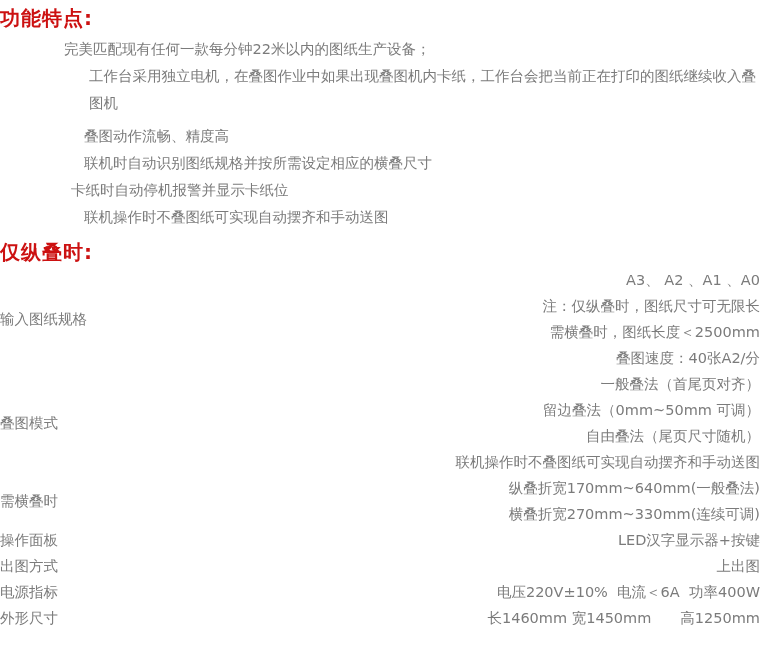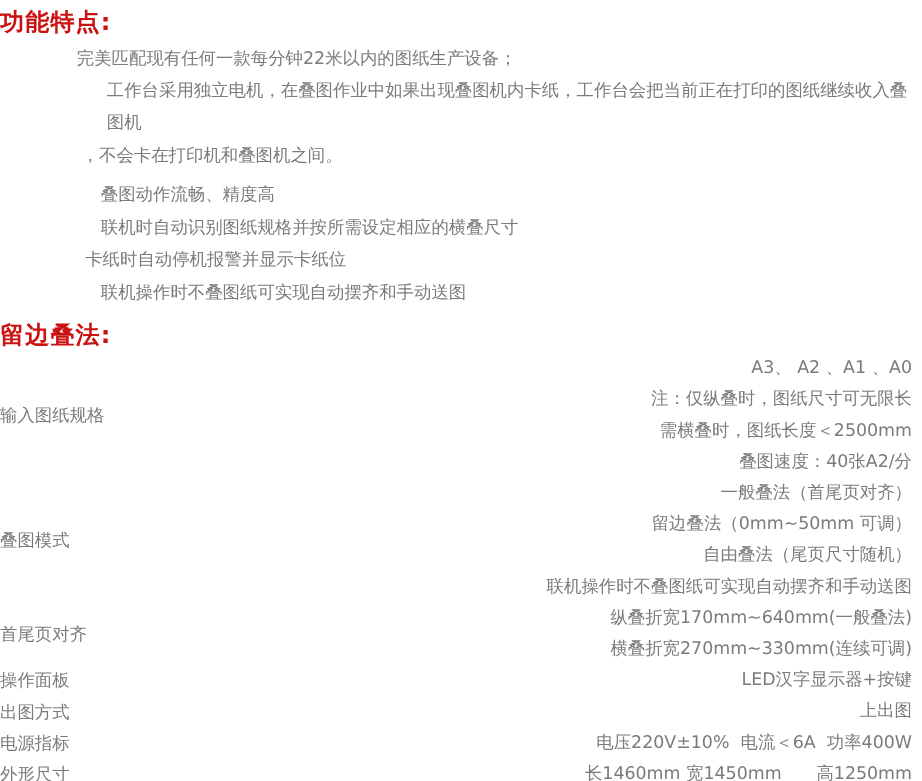--- a/index.html
+++ b/index.html
@@ -62,28 +62,27 @@
 </head>
 <body>
 
 <div class="page">
 
   <div class="sec-title">功能特点:</div>
 
   <div class="features">
     <div class="f-line i1">完美匹配现有任何一款每分钟22米以内的图纸生产设备；</div>
     <div class="f-line i2">工作台采用独立电机，在叠图作业中如果出现叠图机内卡纸，工作台会把当前正在打印的图纸继续收入叠图机</div>
-    <div class="f-line i3">，不会卡在打印机和叠图机之间。</div>
     <div class="f-line i4 gap">叠图动作流畅、精度高</div>
     <div class="f-line i4">联机时自动识别图纸规格并按所需设定相应的横叠尺寸</div>
     <div class="f-line i5">卡纸时自动停机报警并显示卡纸位</div>
     <div class="f-line i4">联机操作时不叠图纸可实现自动摆齐和手动送图</div>
   </div>
 
-  <div class="sec-title specs-title">留边叠法:</div>
+  <div class="sec-title specs-title">仅纵叠时:</div>
 
   <table class="specs">
     <tbody>
       <tr>
         <td class="lbl">输入图纸规格</td>
         <td class="val">
           <div class="vline">A3、 A2 、A1 、A0</div>
           <div class="vline">注：仅纵叠时，图纸尺寸可无限长</div>
           <div class="vline">需横叠时，图纸长度＜2500mm</div>
           <div class="vline">叠图速度：40张A2/分</div>
@@ -92,21 +91,21 @@
       <tr>
         <td class="lbl">叠图模式</td>
         <td class="val">
           <div class="vline">一般叠法（首尾页对齐）</div>
           <div class="vline">留边叠法（0mm~50mm 可调）</div>
           <div class="vline">自由叠法（尾页尺寸随机）</div>
           <div class="vline">联机操作时不叠图纸可实现自动摆齐和手动送图</div>
         </td>
       </tr>
       <tr>
-        <td class="lbl">首尾页对齐</td>
+        <td class="lbl">需横叠时</td>
         <td class="val">
           <div class="vline">纵叠折宽170mm~640mm(一般叠法)</div>
           <div class="vline">横叠折宽270mm~330mm(连续可调)</div>
         </td>
       </tr>
       <tr>
         <td class="lbl">操作面板</td>
         <td class="val">
           <div class="vline">LED汉字显示器+按键</div>
         </td>

